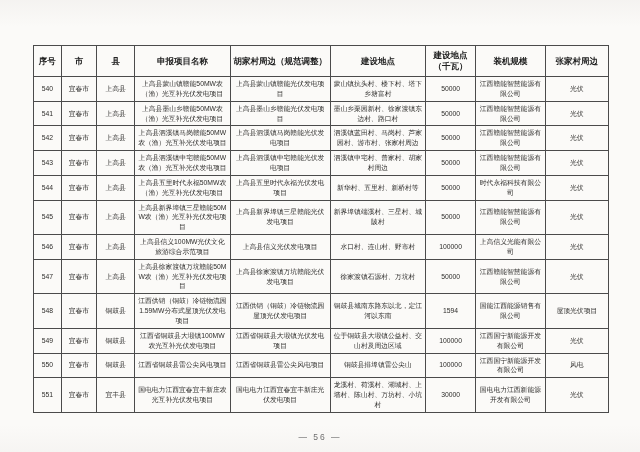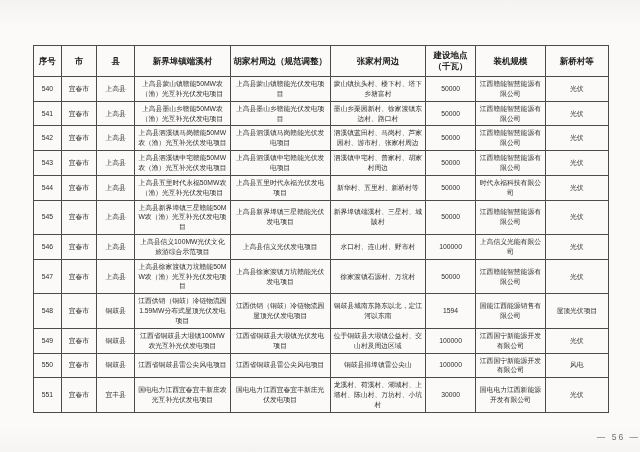--- a/index.html
+++ b/index.html
@@ -54,21 +54,21 @@
   col.c-declared{width:16.6%;}
   col.c-adjusted{width:17.4%;}
   col.c-location{width:16.6%;}
   col.c-capacity{width:8.7%;}
   col.c-unit{width:12.1%;}
   col.c-type{width:11.0%;}
   .page-footer{
     position:absolute;
     left:0;right:0;
     bottom:10px;
-    text-align:right;
+    text-align:center;
     font-size:8.5px;
     color:#6f6f6f;
     letter-spacing:2px;
   }
 </style>
 </head>
 <body>
 
 <div class="scan-shade"></div>
 
@@ -82,26 +82,26 @@
       <col class="c-location">
     <col class="c-capacity">
       <col class="c-unit">
       <col class="c-type">
   </colgroup>
   <thead>
     <tr>
       <th>序号</th>
       <th>市</th>
       <th>县</th>
-      <th>新界埠镇端溪村</th>
+      <th>申报项目名称</th>
       <th>胡家村周边（规范调整）</th>
-      <th>张家村周边</th>
+      <th>建设地点</th>
       <th>建设地点（千瓦）</th>
       <th>装机规模</th>
-      <th>新桥村等</th>
+      <th>张家村周边</th>
     </tr>
   </thead>
   <tbody>
       <tr>
         <td>540</td>
         <td>宜春市</td>
         <td>上高县</td>
         <td>上高县蒙山镇赣能50MW农（渔）光互补光伏发电项目</td>
         <td>上高县蒙山镇赣能光伏发电项目</td>
         <td>蒙山镇抗头村、楼下村、塔下乡塘富村</td>

